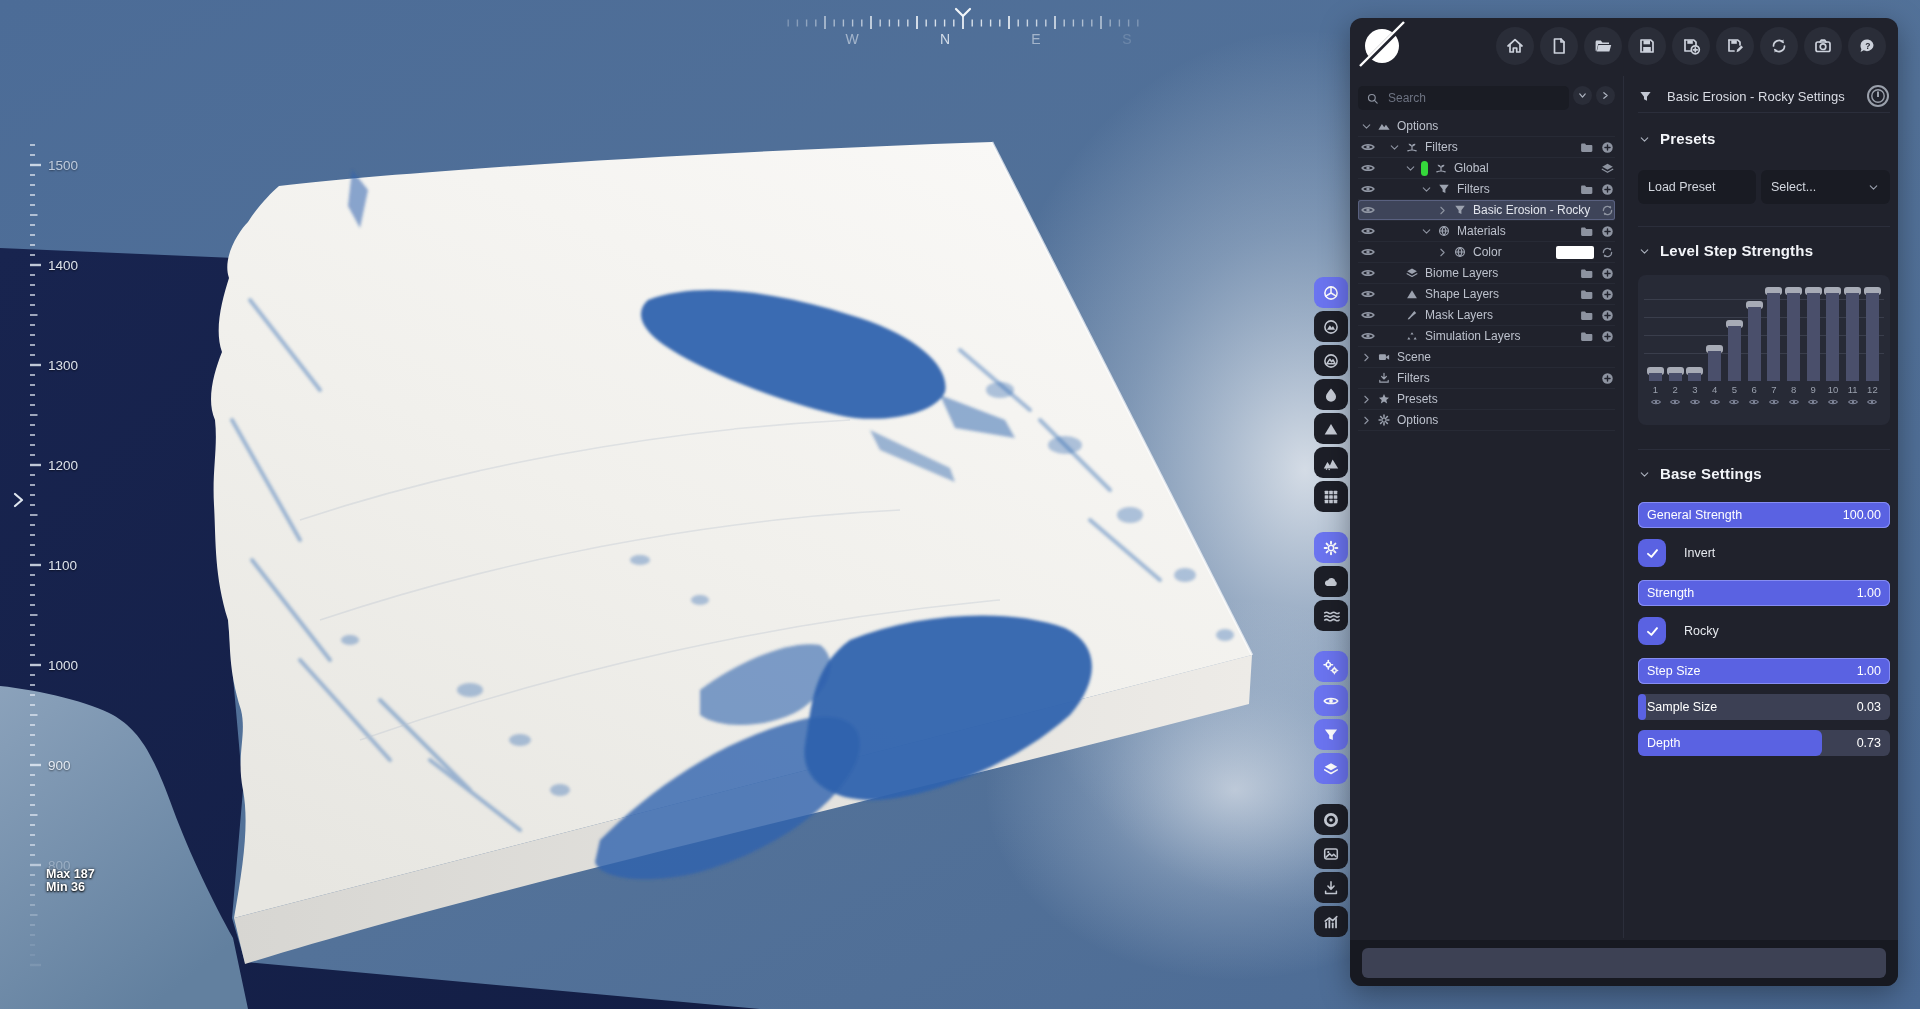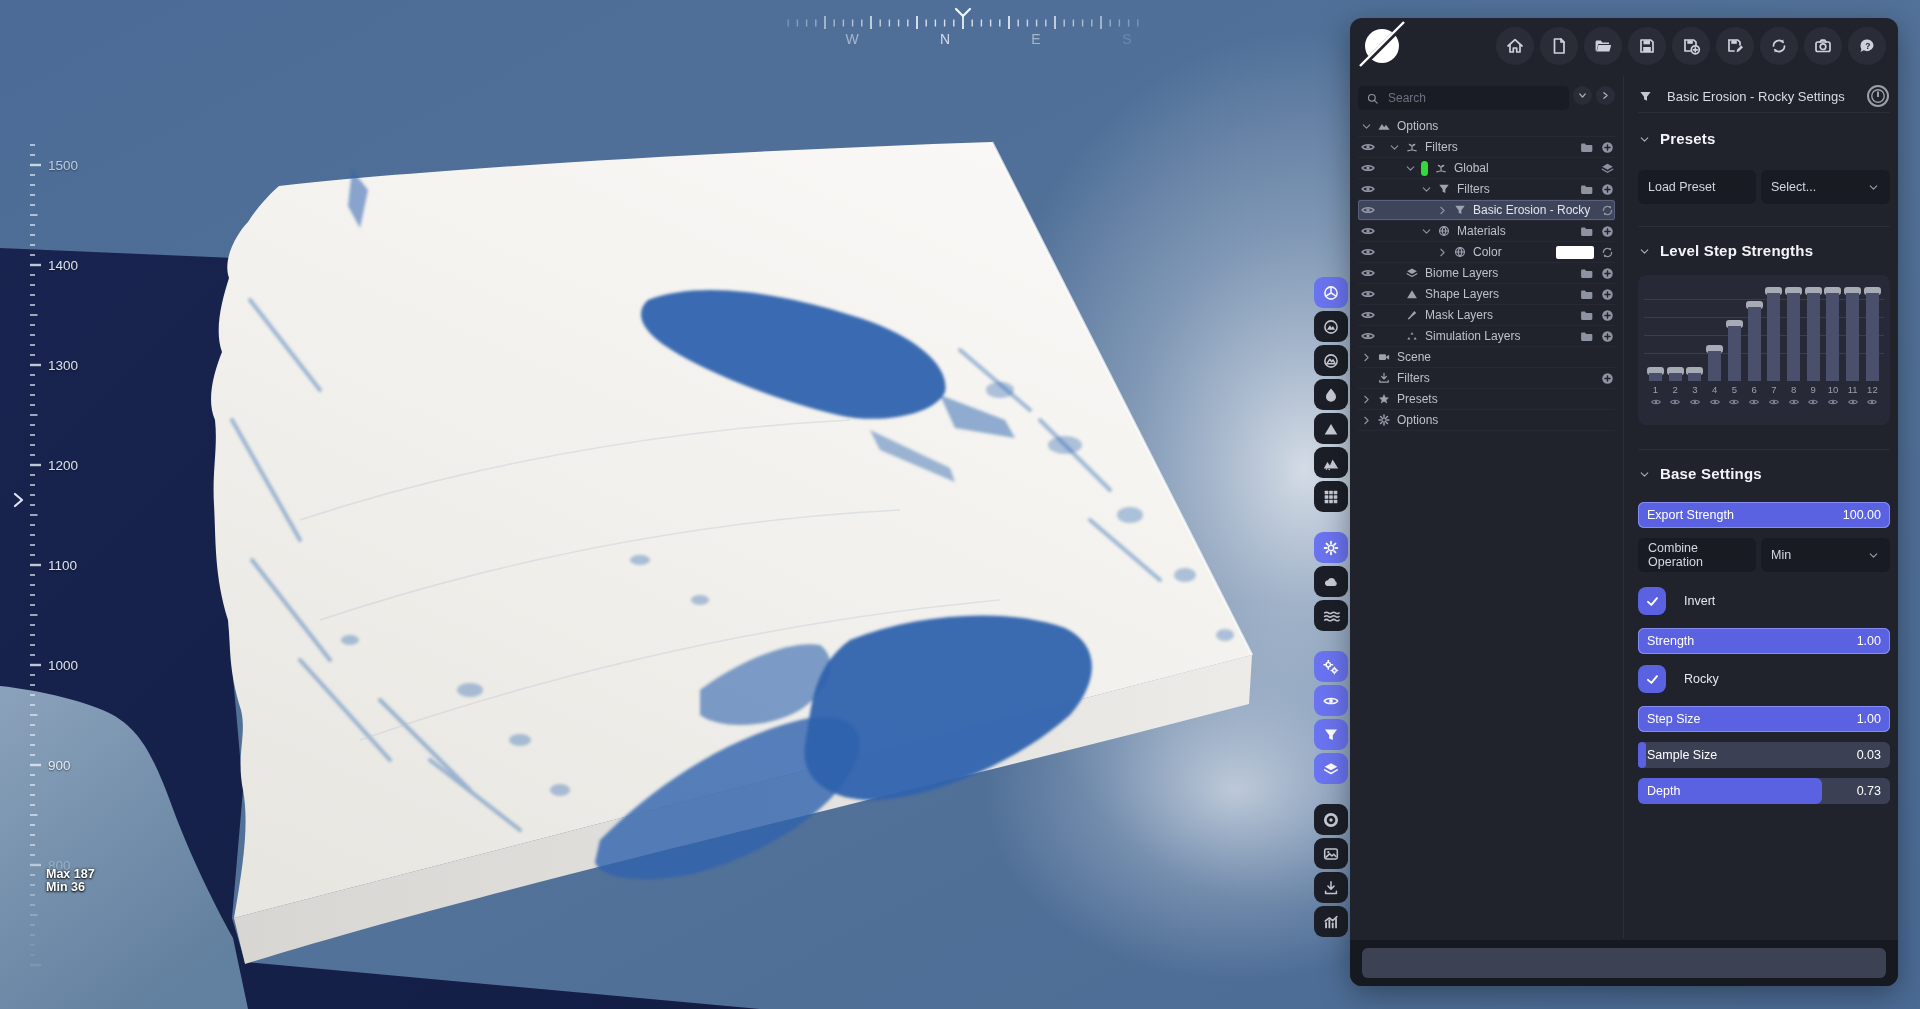--- a/index.html
+++ b/index.html
@@ -1173,31 +1173,22 @@
 
         <div class="sec-head" style="margin-top:15px;">
           <span class="chev" id="chv4"><svg viewBox="0 0 20 20" width="100%" height="100%">
                 <polyline points="5,7.5 10,12.5 15,7.5" fill="none" stroke="currentColor" stroke-width="1.7" stroke-linecap="round" stroke-linejoin="round"></polyline>
               </svg></span>
           <span>Base Settings</span>
         </div>
         <div id="baseControls" style="margin-top:20px;">
             <div class="slider full">
               <div class="fill" style="width:100.0%"></div>
-        <span class="lab">Export Strength</span>
+        <span class="lab">General Strength</span>
         <span class="val">100.00</span>
-            </div>
-            <div class="two-box dd-row">
-              <div class="box lab">Combine Operation</div>
-        <div class="box val">
-          <span>Min</span>
-          <span class="dd-chev"><svg viewBox="0 0 20 20" width="100%" height="100%">
-                    <polyline points="5,7.5 10,12.5 15,7.5" fill="none" stroke="currentColor" stroke-width="1.7" stroke-linecap="round" stroke-linejoin="round"></polyline>
-                  </svg></span>
-        </div>
             </div>
             <div class="chk-row">
               <span class="chk">
                 <svg viewBox="0 0 20 20" width="100%" height="100%">
                   <polyline points="4,10.5 8.5,14.5 16,5.5" fill="none" stroke="currentColor" stroke-width="2.6" stroke-linecap="round" stroke-linejoin="round"></polyline>
                 </svg>
               </span>
         <span class="chk-lab">Invert</span>
             </div>
             <div class="slider full">

